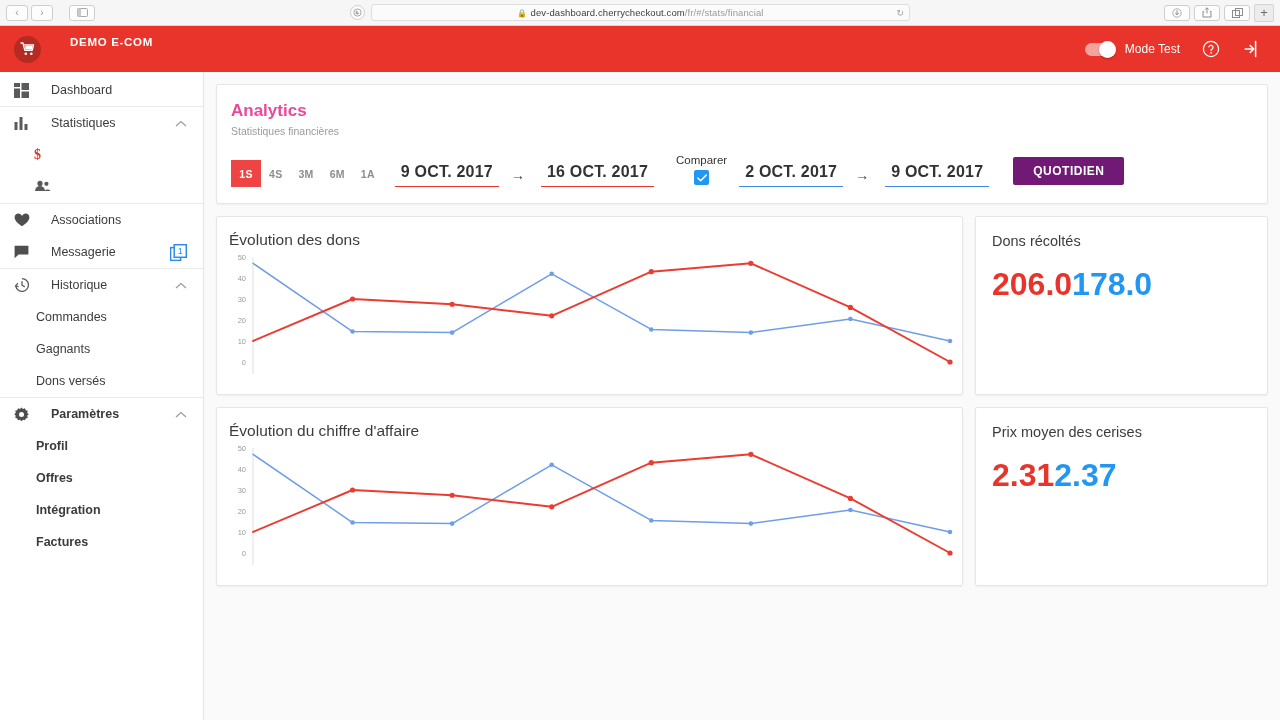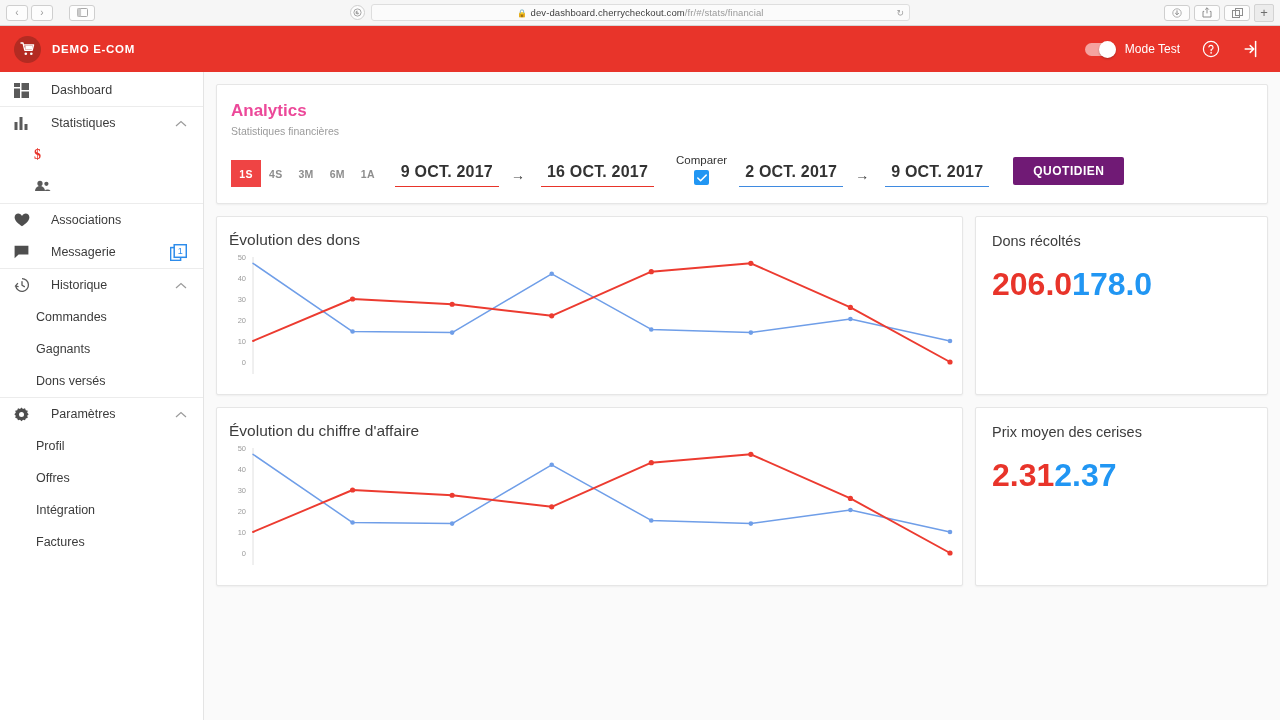--- a/index.html
+++ b/index.html
@@ -81,21 +81,21 @@
   
   #app-header {
     height: 46px;
     background: #e8342a;
     display: flex;
     align-items: center;
     padding: 0 14px 0 14px;
     color: #fff;
     position: relative;
   }
-  .brand { display: flex; align-items: center; gap: 11px; }
+  .brand { display: flex; gap: 29px; }
   .brand-badge {
     width: 27px; height: 27px; border-radius: 50%;
     background: #b32b22;
     display: flex; align-items: center; justify-content: center;
   }
   .brand-name {
     font-size: 11.5px; font-weight: bold; letter-spacing: .7px;
   }
   .header-right {
     position: absolute; right: 20px;
@@ -121,21 +121,21 @@
   #body-wrap { display: flex; height: 674px; background: #fafafa; }
 
   
   #sidebar {
     width: 204px; flex: none;
     background: #ffffff;
     border-right: 1px solid #e4e4e4;
     padding-top: 2px;
   }
   .nav-group { border-bottom: 1px solid #ececec; }
-  .nav-group.nb { border-bottom: none; }
+  .nav-group.nb { border-bottom: none; font-weight: bold; }
   .nav-item {
     height: 32px;
     display: flex; align-items: center;
     padding: 0 14px;
     position: relative;
   }
   .nav-item .ico {
     width: 22px; flex: none;
     display: flex; align-items: center;
     color: #5a5a5a;

